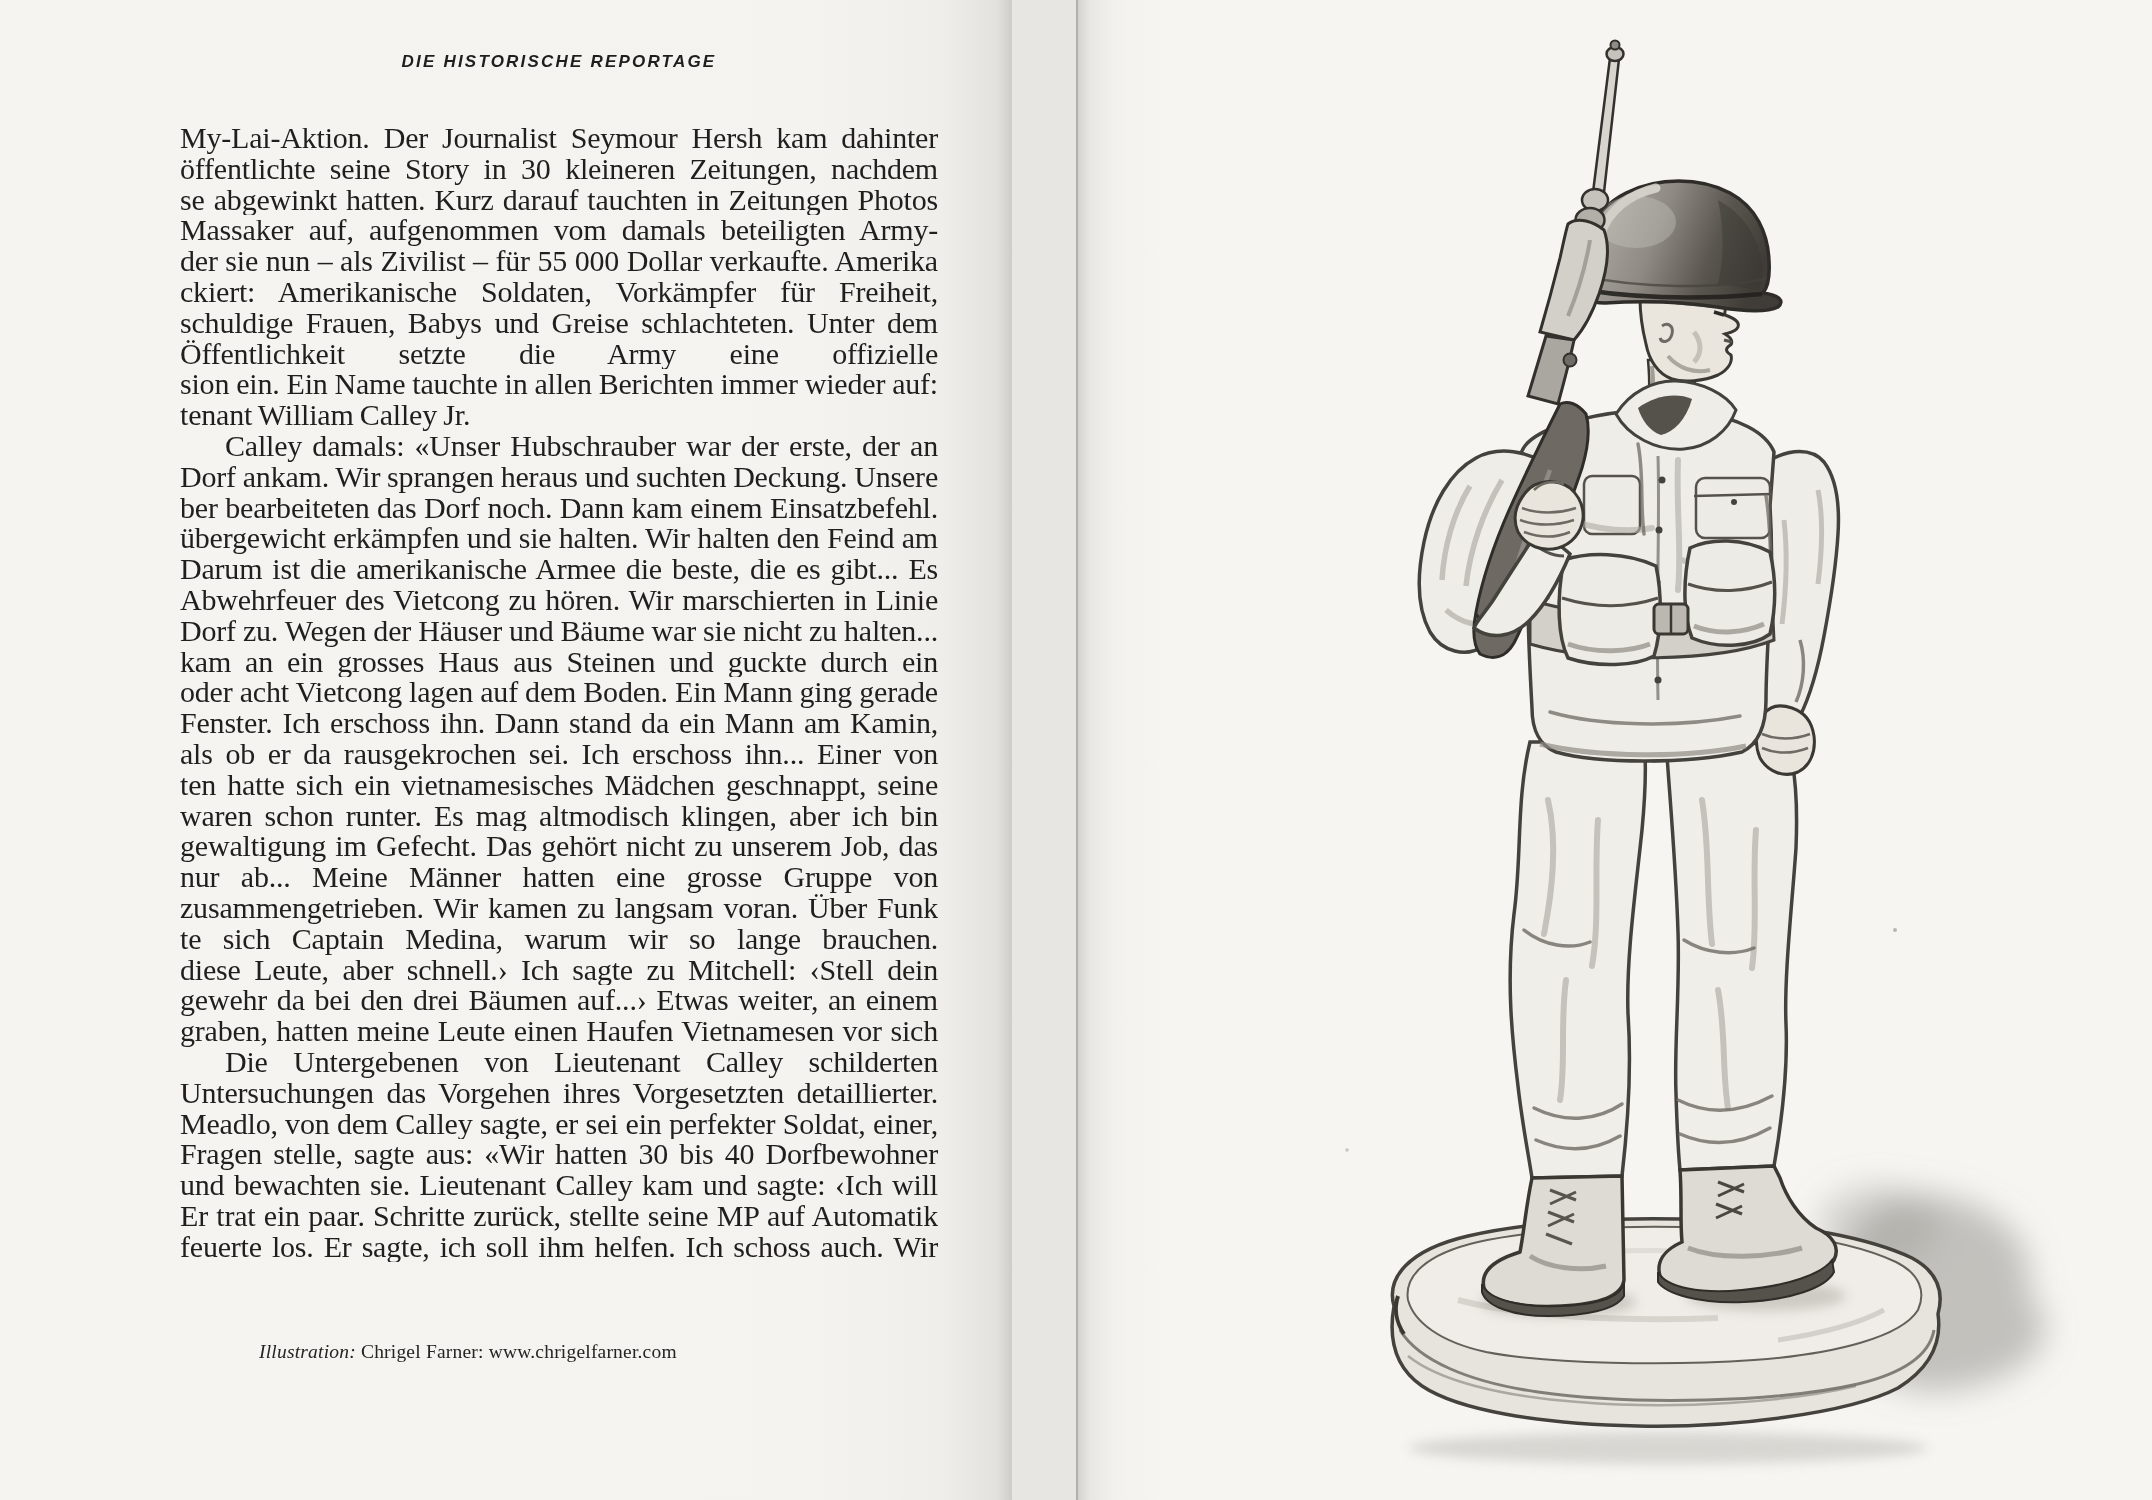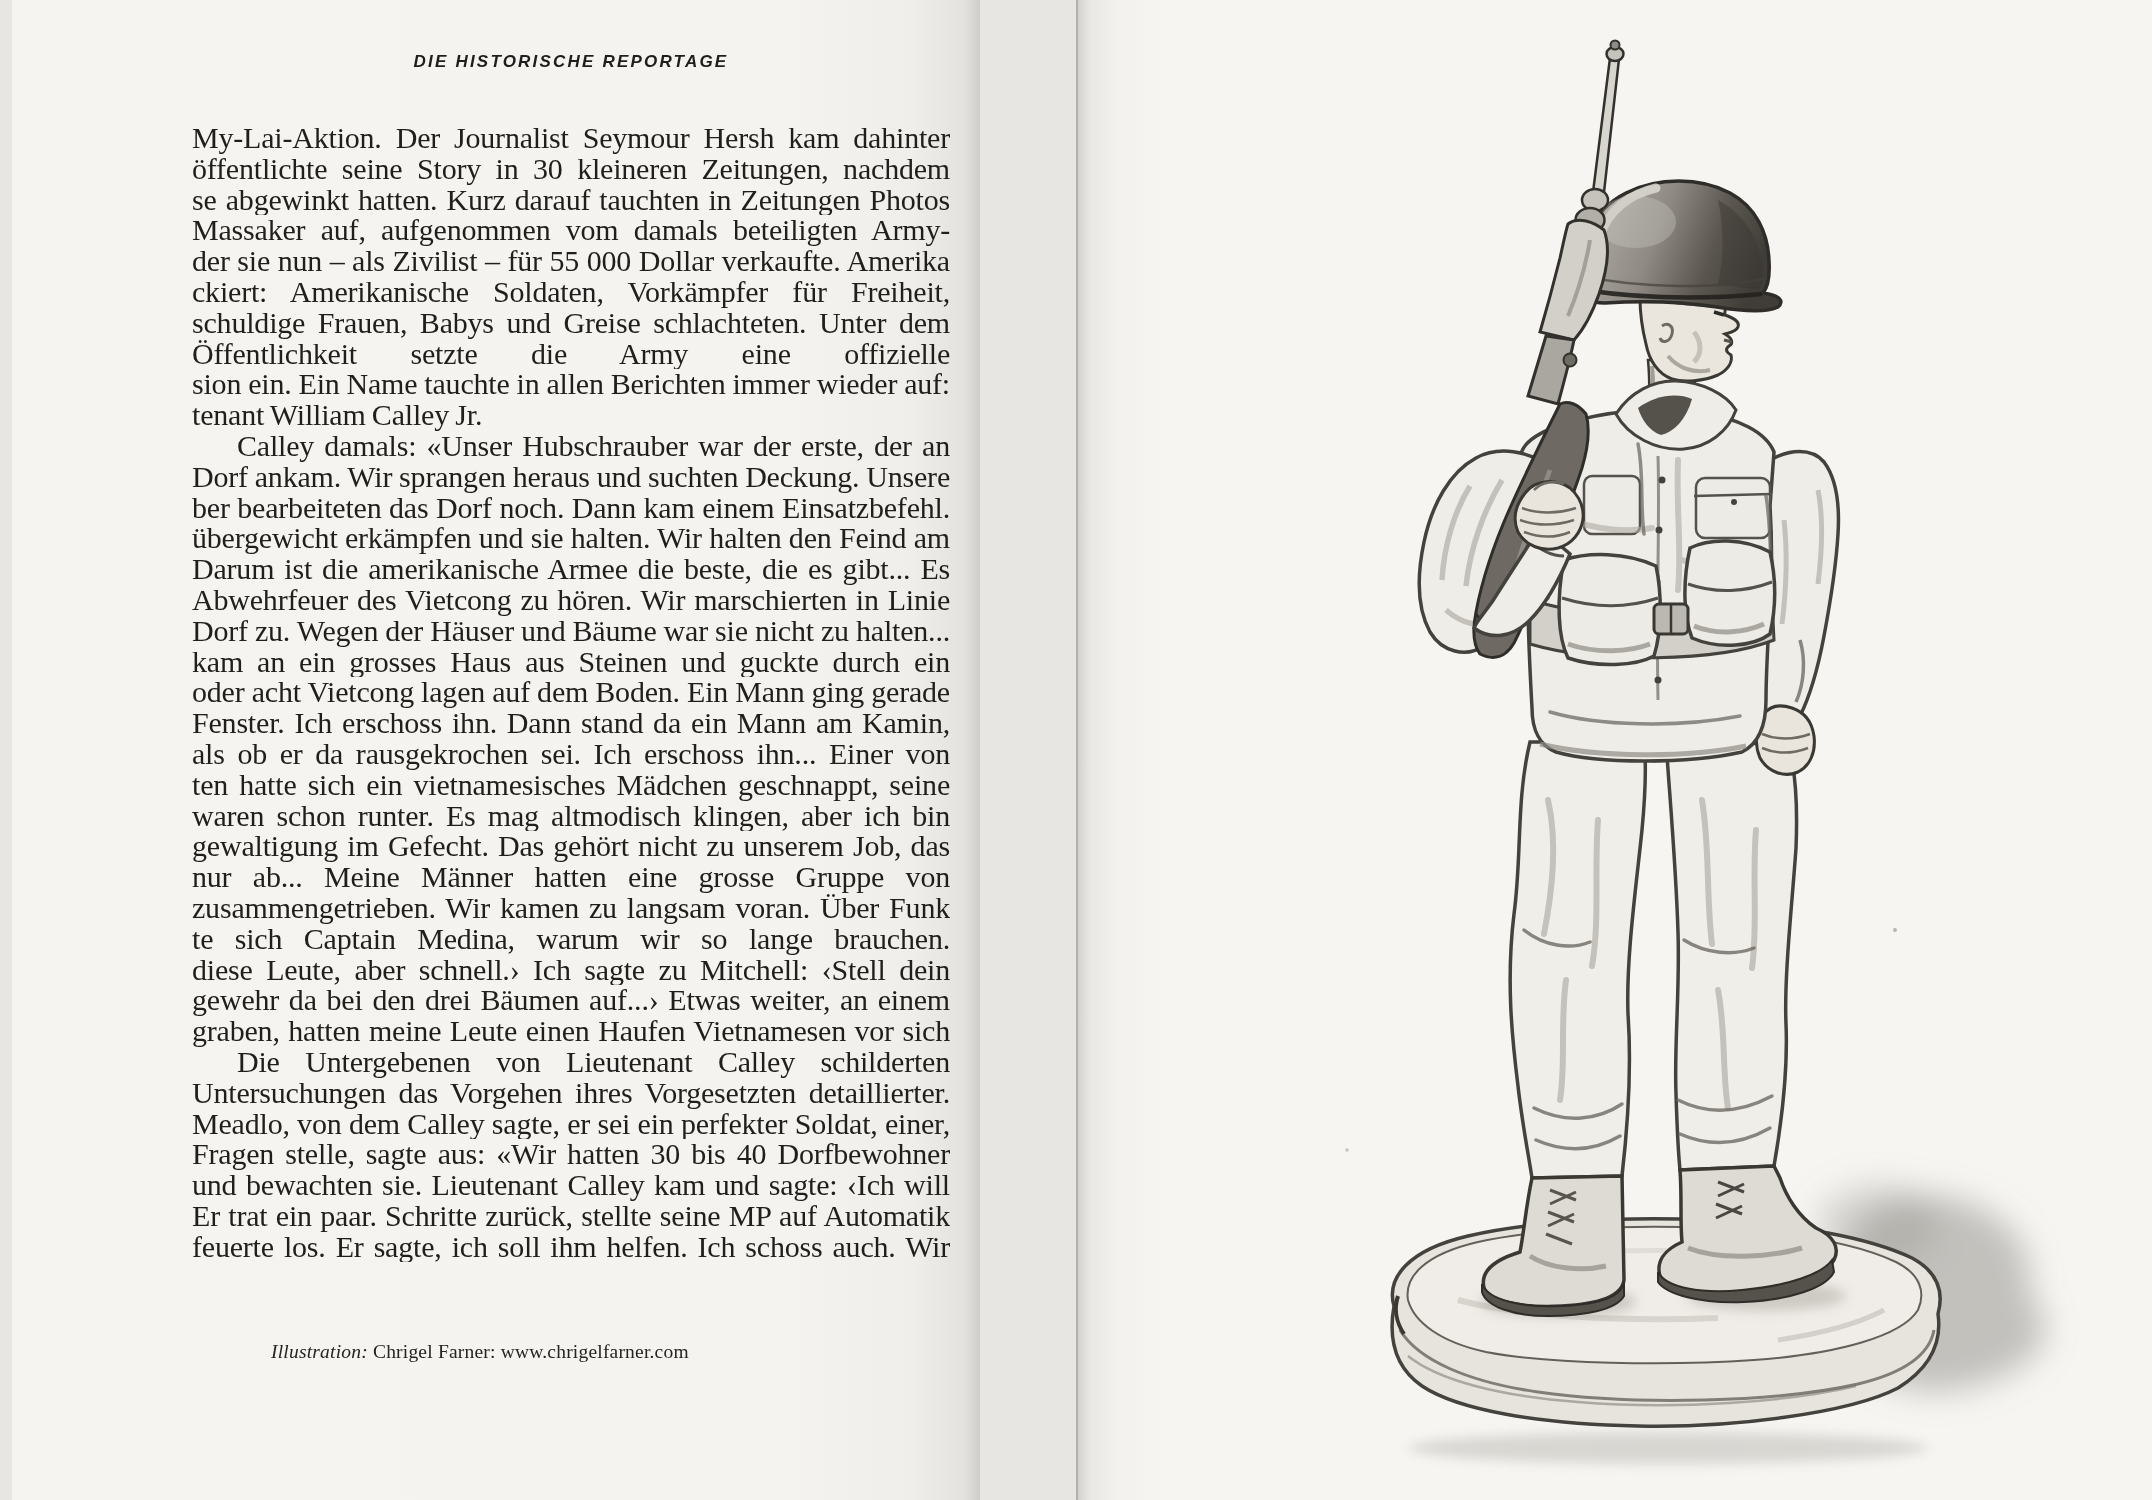--- a/index.html
+++ b/index.html
@@ -4,22 +4,23 @@
 <style>
   html,body{margin:0;padding:0}
   body{
     width:2152px;height:1500px;overflow:hidden;
     background:#e8e6e2;
     font-family:"Liberation Serif", serif;
   }
   .spread{position:relative;width:2152px;height:1500px}
   .page{position:absolute;top:0;height:1500px}
   .page-left{
-    left:12px;width:968px;
+    left:0;width:968px;
     background:linear-gradient(to right,#f5f4f1 0%,#f4f3f0 80%,#f0eeea 93%,#e4e2de 98.4%,#cfcdc9 100%);
+    padding-left:44px;
   }
   .page-right{
     left:1078px;width:1074px;
     background:linear-gradient(to right,#d4d2ce 0%,#e9e7e3 1.1%,#f2f1ee 3.4%,#f6f5f2 8%,#f6f5f2 100%);
   }
   .spine{position:absolute;left:1076px;top:0;width:2px;height:1500px;background:#b2b0ac}
   .kicker{
     position:absolute;left:180px;top:52px;width:758px;margin:0;
     text-align:center;font-family:"Liberation Sans",sans-serif;
     font-style:italic;font-weight:700;font-size:17px;letter-spacing:2.2px;

